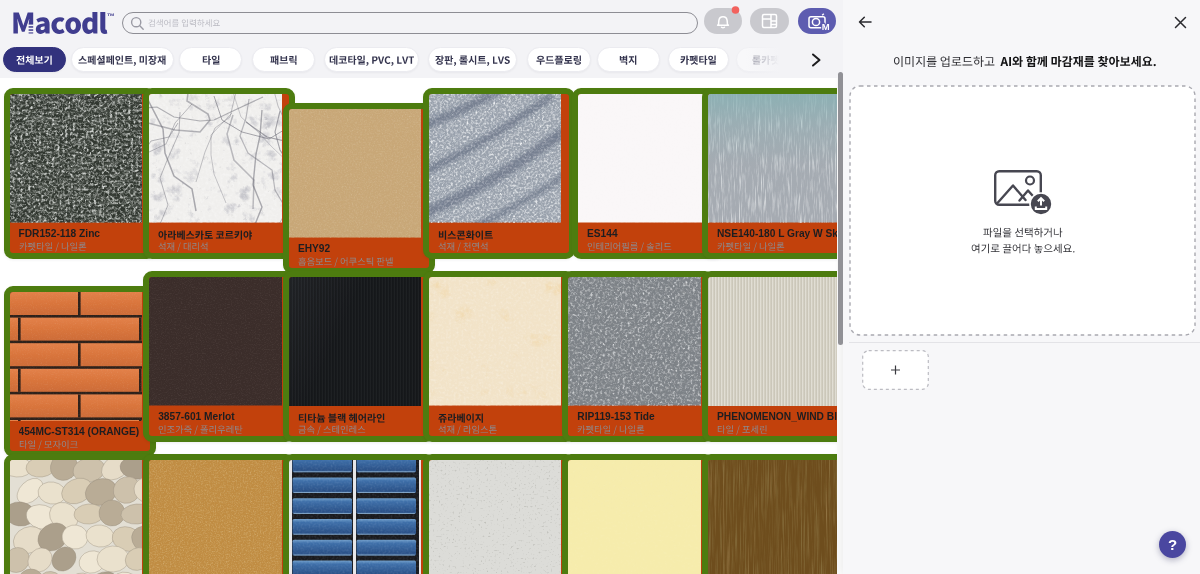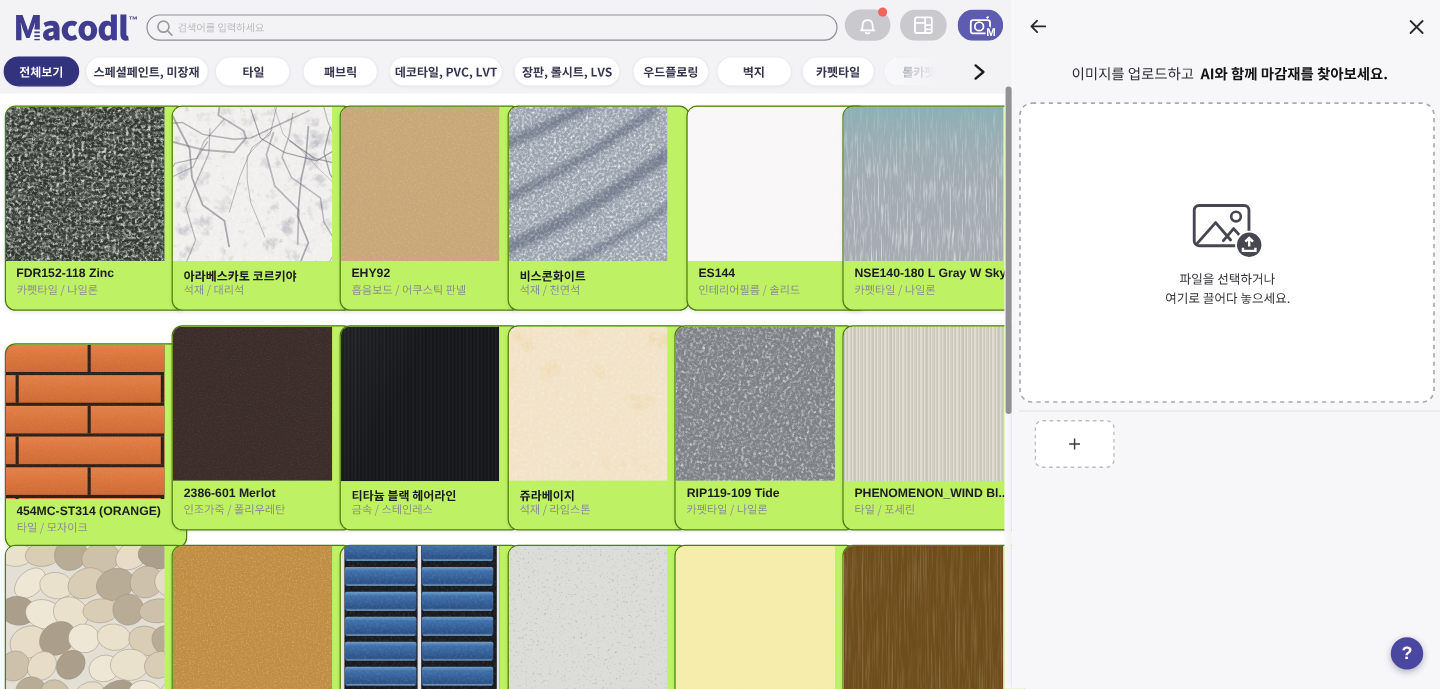--- a/index.html
+++ b/index.html
@@ -2,21 +2,21 @@
 <html><head><meta charset="utf-8"><style>
 *{margin:0;padding:0;box-sizing:border-box}
 html,body{width:1200px;height:574px;overflow:hidden;font-family:"Liberation Sans",sans-serif;background:#fff}
 .left{position:absolute;left:0;top:0;width:843px;height:574px;background:#fff}
 .header{position:absolute;left:0;top:0;width:843px;height:78px;background:#f3f3f6;z-index:5}
 .search{position:absolute;left:122px;top:12px;width:576px;height:22px;border:1px solid #8d8d94;border-radius:11px}
 .hbtn{position:absolute;top:8px}
 .tab{position:absolute;top:47px;height:25px;border-radius:13px;background:#fff;border:1px solid #ebebf0;display:flex;align-items:center;justify-content:center;box-shadow:0 1px 2px rgba(30,30,60,.05)}
 .tab.sel{background:#32327d;border-color:#32327d}
 .fade{position:absolute;left:745px;top:44px;width:62px;height:32px;background:linear-gradient(to right,rgba(243,243,246,0),#f3f3f6 55%);z-index:3}
-.card{position:absolute;width:152px;height:170.5px;background:#bef264;border:1px solid #4d7c0f;border-radius:9px;box-shadow:0 1px 3px rgba(20,20,40,.07);overflow:hidden}
+.card{position:absolute;width:152px;height:170.5px;background:#c2410c;border:6px solid #4d7c0f;border-radius:9px;box-shadow:0 1px 3px rgba(20,20,40,.07);overflow:hidden}
 .card .img{width:132.5px;height:128.5px;overflow:hidden}
 .card .img svg,.card .img div{display:block}
 .cap{padding:5px 0 0 9px}
 .title{font:700 10.2px "Liberation Sans",sans-serif;color:#1d1d20;white-space:nowrap;overflow:hidden;height:14px}
 .sub{margin-top:-2px}
 .sbar{position:absolute;left:837px;top:78px;width:6px;height:496px;background:#fbfbfb}
 .sthumb{position:absolute;left:837.5px;top:72px;width:5px;height:273px;background:#919196;border-radius:3px;z-index:6}
 .panel{position:absolute;left:843px;top:0;width:357px;height:574px;background:#f7f7f9;box-shadow:-2px 0 8px rgba(0,0,0,.06)}
 .phr{position:absolute;left:849px;top:342px;width:351px;height:1px;background:#e3e3e7}
 </style></head><body>
@@ -106,21 +106,21 @@
               <path fill="#1d1d20" d="M2.9 -7.7Q3.6 -7.7 4.1 -7.3Q4.7 -6.9 5 -6.2Q5.3 -5.4 5.3 -4.4Q5.3 -3.4 5 -2.7Q4.7 -1.9 4.1 -1.5Q3.6 -1.1 2.9 -1.1Q2.2 -1.1 1.6 -1.5Q1.1 -1.9 0.8 -2.7Q0.5 -3.4 0.5 -4.4Q0.5 -5.4 0.8 -6.2Q1.1 -6.9 1.6 -7.3Q2.2 -7.7 2.9 -7.7ZM2.9 -6.5Q2.5 -6.5 2.3 -6.3Q2 -6.1 1.9 -5.6Q1.7 -5.1 1.7 -4.4Q1.7 -3.7 1.9 -3.3Q2 -2.8 2.3 -2.6Q2.5 -2.3 2.9 -2.3Q3.2 -2.3 3.5 -2.6Q3.8 -2.8 3.9 -3.3Q4 -3.7 4 -4.4Q4 -5.1 3.9 -5.6Q3.8 -6.1 3.5 -6.3Q3.2 -6.5 2.9 -6.5ZM6.3 -8.4H7.7V0.9H6.3ZM7.4 -4.9H9V-3.8H7.4Z M15.5 -8.4H16.9V0.9H15.5ZM16.6 -4.9H18.2V-3.8H16.6ZM10 -2.3H10.8Q11.5 -2.3 12.2 -2.4Q12.9 -2.4 13.6 -2.4Q14.2 -2.5 14.9 -2.6L15 -1.6Q14.3 -1.4 13.7 -1.4Q13 -1.3 12.3 -1.3Q11.6 -1.2 10.8 -1.2H10ZM10 -7.6H14.2V-4H11.3V-1.9H10V-5.1H12.9V-6.5H10Z M19.1 -7.5H20.3V-5.4H21.5V-7.5H22.7V-1.3H19.1ZM20.3 -4.4V-2.4H21.5V-4.4ZM25.5 -8.4H26.8V0.9H25.5ZM22.5 -5H24.1V-3.9H22.5ZM23.6 -8.2H24.9V0.5H23.6Z M31.4 -7.8H32.6V-7.2Q32.6 -6.6 32.4 -6Q32.3 -5.4 31.9 -4.9Q31.6 -4.4 31.2 -4Q30.7 -3.6 30.1 -3.3Q29.5 -3.1 28.8 -2.9L28.2 -4Q28.8 -4.1 29.3 -4.4Q29.9 -4.6 30.3 -4.9Q30.6 -5.2 30.9 -5.6Q31.2 -6 31.3 -6.4Q31.4 -6.8 31.4 -7.2ZM31.7 -7.8H32.9V-7.2Q32.9 -6.8 33 -6.4Q33.1 -6 33.4 -5.6Q33.7 -5.2 34.1 -4.9Q34.4 -4.6 35 -4.4Q35.5 -4.1 36.1 -4L35.5 -2.9Q34.8 -3.1 34.2 -3.3Q33.6 -3.6 33.2 -4Q32.7 -4.4 32.4 -4.9Q32 -5.4 31.9 -6Q31.7 -6.6 31.7 -7.2ZM28 -1.3H36.4V-0.2H28Z M40.7 -7.5H42Q42 -6.4 41.8 -5.4Q41.7 -4.4 41.2 -3.6Q40.8 -2.7 40 -1.9Q39.2 -1.2 37.9 -0.5L37.2 -1.5Q38.2 -2.1 38.9 -2.7Q39.6 -3.3 40 -4Q40.4 -4.7 40.6 -5.5Q40.7 -6.4 40.7 -7.3ZM37.7 -7.5H41.5V-6.4H37.7ZM40.7 -5.2V-4.2L37.4 -3.9L37.3 -5ZM43.1 -8.4H44.5V0.9H43.1ZM44.1 -4.8H45.7V-3.8H44.1Z M47.4 -3.8H53.9V-2.7H47.4ZM46.4 -1.2H54.8V-0.1H46.4ZM49.9 -3.3H51.3V-0.7H49.9ZM47.4 -7.7H53.8V-6.7H48.7V-3.4H47.4ZM48.3 -5.8H53.6V-4.7H48.3Z M58.8 -7.6H64.7V-6.5H58.8ZM57.9 -1.2H66.2V-0.2H57.9ZM64.1 -7.6H65.4V-6.8Q65.4 -6.2 65.4 -5.6Q65.4 -4.9 65.3 -4.2Q65.2 -3.4 65 -2.4L63.7 -2.5Q64 -3.9 64.1 -4.9Q64.1 -6 64.1 -6.8ZM64.4 -5.4V-4.4L58.7 -4.1L58.5 -5.2ZM60.8 -3.5H62.2V-0.9H60.8Z M67.1 -1.2H75.5V-0.2H67.1ZM68 -7.8H74.5V-4.7H69.4V-3.1H68V-5.7H73.2V-6.7H68ZM68 -3.6H74.7V-2.6H68Z M80 -7.5H81.3Q81.3 -6.4 81.1 -5.4Q80.9 -4.4 80.5 -3.6Q80 -2.7 79.2 -1.9Q78.3 -1.1 77 -0.5L76.3 -1.5Q77.4 -2 78.1 -2.7Q78.8 -3.3 79.2 -4Q79.7 -4.7 79.8 -5.5Q80 -6.3 80 -7.3ZM76.9 -7.5H80.7V-6.4H76.9ZM80 -5.2V-4.2L76.6 -3.9L76.4 -5ZM82.7 -8.4H84V0.9H82.7Z M88 -7.7Q88.7 -7.7 89.2 -7.3Q89.8 -6.9 90.1 -6.2Q90.4 -5.4 90.4 -4.4Q90.4 -3.4 90.1 -2.7Q89.8 -1.9 89.2 -1.5Q88.7 -1.1 88 -1.1Q87.3 -1.1 86.7 -1.5Q86.2 -1.9 85.8 -2.7Q85.5 -3.4 85.5 -4.4Q85.5 -5.4 85.8 -6.2Q86.2 -6.9 86.7 -7.3Q87.3 -7.7 88 -7.7ZM88 -6.5Q87.6 -6.5 87.4 -6.3Q87.1 -6.1 86.9 -5.6Q86.8 -5.1 86.8 -4.4Q86.8 -3.7 86.9 -3.3Q87.1 -2.8 87.4 -2.6Q87.6 -2.3 88 -2.3Q88.3 -2.3 88.6 -2.6Q88.8 -2.8 89 -3.3Q89.1 -3.7 89.1 -4.4Q89.1 -5.1 89 -5.6Q88.8 -6.1 88.6 -6.3Q88.3 -6.5 88 -6.5ZM92.4 -6.2H94V-5.1H92.4ZM92.4 -3.5H94V-2.4H92.4ZM91.4 -8.4H92.7V0.9H91.4Z"></path>
             </svg>
           </div>
           <div class="sub">
             <svg style="display:block" width="51" height="13" viewBox="0 -10.0 51 13.0">
               <path fill="#8b8b90" d="M4.8 -5.9H6.8V-5.3H4.8ZM2.6 -7.3H3.2V-6.4Q3.2 -5.6 2.9 -4.9Q2.6 -4.2 2.1 -3.7Q1.6 -3.2 0.9 -2.9L0.5 -3.5Q1.1 -3.7 1.6 -4.2Q2.1 -4.6 2.3 -5.2Q2.6 -5.7 2.6 -6.4ZM2.7 -7.3H3.3V-6.3Q3.3 -5.9 3.5 -5.5Q3.6 -5.1 3.9 -4.7Q4.2 -4.4 4.5 -4.1Q4.9 -3.9 5.4 -3.7L5 -3.1Q4.3 -3.3 3.8 -3.8Q3.3 -4.3 3 -5Q2.7 -5.6 2.7 -6.3ZM1.8 -2.3H7.4V0.7H6.6V-1.6H1.8ZM6.6 -7.7H7.4V-2.7H6.6Z M15.4 -7.7H16.2V0.7H15.4ZM14.1 -4.3H15.7V-3.6H14.1ZM13.6 -7.5H14.3V0.3H13.6ZM10.8 -6.4H11.4V-5.4Q11.4 -4.7 11.2 -4Q11.1 -3.3 10.9 -2.7Q10.6 -2.2 10.3 -1.7Q9.9 -1.3 9.4 -1L8.9 -1.6Q9.5 -1.9 9.9 -2.5Q10.3 -3.1 10.6 -3.8Q10.8 -4.6 10.8 -5.4ZM10.9 -6.4H11.5V-5.4Q11.5 -4.6 11.7 -4Q11.9 -3.3 12.3 -2.7Q12.7 -2.2 13.3 -1.9L12.8 -1.3Q12.2 -1.7 11.8 -2.3Q11.3 -2.9 11.1 -3.7Q10.9 -4.5 10.9 -5.4ZM9.1 -6.7H13V-6.1H9.1Z M19.3 1.7 22.1 -7.4H22.7L19.9 1.7Z M31.8 -7.7H32.5V0.7H31.8ZM30.4 -4.3H32V-3.7H30.4ZM29.9 -7.5H30.6V0.3H29.9ZM25.7 -2H26.2Q26.9 -2 27.4 -2Q27.9 -2 28.3 -2.1Q28.8 -2.1 29.3 -2.2L29.4 -1.6Q28.9 -1.5 28.4 -1.4Q27.9 -1.4 27.4 -1.4Q26.9 -1.3 26.2 -1.3H25.7ZM25.7 -6.7H28.8V-6H26.5V-1.7H25.7Z M40.1 -7.7H40.8V0.7H40.1ZM34.4 -1.9H35.1Q35.8 -1.9 36.5 -2Q37.2 -2 37.9 -2.1Q38.5 -2.1 39.3 -2.2L39.4 -1.6Q38.2 -1.4 37.2 -1.4Q36.2 -1.3 35.1 -1.3H34.4ZM34.4 -6.9H38.3V-3.9H35.2V-1.7H34.4V-4.5H37.5V-6.3H34.4Z M46.8 -5.9H48.8V-5.3H46.8ZM44.6 -7.3H45.2V-6.4Q45.2 -5.6 44.9 -4.9Q44.7 -4.2 44.1 -3.7Q43.6 -3.2 42.9 -2.9L42.5 -3.5Q43.1 -3.7 43.6 -4.2Q44.1 -4.6 44.3 -5.2Q44.6 -5.7 44.6 -6.4ZM44.7 -7.3H45.4V-6.3Q45.4 -5.9 45.5 -5.5Q45.7 -5.1 45.9 -4.7Q46.2 -4.4 46.6 -4.1Q47 -3.9 47.4 -3.7L47 -3.1Q46.3 -3.3 45.8 -3.8Q45.3 -4.3 45 -5Q44.7 -5.6 44.7 -6.3ZM43.8 -2.3H49.4V0.7H48.6V-1.6H43.8ZM48.6 -7.7H49.4V-2.7H48.6Z"></path>
             </svg>
           </div>
         </div>
       </div>
-      <div class="card" style="left:282.9px;top:88px">
+      <div class="card" style="left:282.9px;top:103px">
         <div class="img">
           <svg width="133" height="128.5" viewBox="0 0 133 128.5" preserveAspectRatio="none">
             <defs>
               <filter id="tx3_0" x="0" y="0" width="100%" height="100%">
                 <feTurbulence type="fractalNoise" baseFrequency="0.7" numOctaves="2" seed="3" result="n3"></feTurbulence>
                 <feColorMatrix in="n3" type="matrix" values="0 0 0 0 0.710 0 0 0 0 0.569 0 0 0 0 0.365 0.8 0.8 0.8 0 -1.1"></feColorMatrix>
               </filter>
               <filter id="tx3_1" x="0" y="0" width="100%" height="100%">
                 <feTurbulence type="fractalNoise" baseFrequency="0.6" numOctaves="2" seed="8" result="n8"></feTurbulence>
                 <feColorMatrix in="n8" type="matrix" values="0 0 0 0 0.847 0 0 0 0 0.733 0 0 0 0 0.553 0.8 0.8 0.8 0 -1.15"></feColorMatrix>
@@ -290,21 +290,21 @@
               <filter id="tx7_0" x="0" y="0" width="100%" height="100%">
                 <feTurbulence type="fractalNoise" baseFrequency="0.8" numOctaves="2" seed="12" result="n12"></feTurbulence>
                 <feColorMatrix in="n12" type="matrix" values="0 0 0 0 0.322 0 0 0 0 0.251 0 0 0 0 0.235 0.7 0.7 0.7 0 -1.0"></feColorMatrix>
               </filter>
             </defs>
             <rect width="133" height="128.5" fill="#3b2d2a"></rect>
             <rect width="133" height="128.5" filter="url(#tx7_0)" opacity="0.3"></rect>
           </svg>
         </div>
         <div class="cap">
-          <div class="title">2386-601 Merlot</div>
+          <div class="title">3857-601 Merlot</div>
           <div class="sub">
             <svg style="display:block" width="85" height="13" viewBox="0 -10.0 85 13.0">
               <path fill="#8b8b90" d="M6.6 -7.7H7.4V-1.5H6.6ZM2 -0.1H7.6V0.5H2ZM2 -2.2H2.7V0.1H2ZM2.8 -7.1Q3.5 -7.1 4 -6.8Q4.5 -6.6 4.8 -6.1Q5 -5.6 5 -5Q5 -4.4 4.8 -4Q4.5 -3.5 4 -3.2Q3.5 -3 2.8 -3Q2.2 -3 1.7 -3.2Q1.2 -3.5 0.9 -4Q0.7 -4.4 0.7 -5Q0.7 -5.6 0.9 -6.1Q1.2 -6.6 1.7 -6.8Q2.2 -7.1 2.8 -7.1ZM2.8 -6.4Q2.4 -6.4 2.1 -6.3Q1.8 -6.1 1.6 -5.8Q1.4 -5.4 1.4 -5Q1.4 -4.6 1.6 -4.3Q1.8 -4 2.1 -3.8Q2.4 -3.6 2.8 -3.6Q3.3 -3.6 3.6 -3.8Q3.9 -4 4.1 -4.3Q4.3 -4.6 4.3 -5Q4.3 -5.4 4.1 -5.8Q3.9 -6.1 3.6 -6.3Q3.3 -6.4 2.8 -6.4Z M9 -1H16.6V-0.4H9ZM12.4 -3H13.2V-0.8H12.4ZM12.4 -6.6H13.1V-6.1Q13.1 -5.6 12.9 -5.1Q12.7 -4.7 12.4 -4.3Q12 -3.9 11.6 -3.6Q11.2 -3.3 10.7 -3.1Q10.2 -2.8 9.7 -2.7L9.4 -3.4Q9.8 -3.4 10.3 -3.6Q10.7 -3.8 11.1 -4Q11.5 -4.3 11.8 -4.6Q12.1 -5 12.3 -5.3Q12.4 -5.7 12.4 -6.1ZM12.6 -6.6H13.2V-6.1Q13.2 -5.7 13.4 -5.3Q13.6 -5 13.9 -4.6Q14.2 -4.3 14.6 -4.1Q15 -3.8 15.4 -3.6Q15.9 -3.5 16.3 -3.4L16 -2.8Q15.5 -2.9 15 -3.1Q14.5 -3.3 14.1 -3.6Q13.6 -3.9 13.3 -4.3Q13 -4.7 12.8 -5.1Q12.6 -5.6 12.6 -6.1ZM9.6 -6.9H16V-6.3H9.6Z M23.3 -7.7H24V0.7H23.3ZM23.8 -4.3H25.4V-3.6H23.8ZM21.1 -6.8H21.9Q21.9 -5.6 21.5 -4.5Q21.1 -3.4 20.3 -2.5Q19.4 -1.6 18.1 -0.9L17.6 -1.5Q18.8 -2.1 19.6 -2.8Q20.3 -3.6 20.7 -4.6Q21.1 -5.6 21.1 -6.7ZM18 -6.8H21.5V-6.1H18Z M29.6 -3.3H30.3V-1.8H29.6ZM29.4 -7H30.1V-6.8Q30.1 -6.4 29.9 -6Q29.8 -5.6 29.5 -5.4Q29.2 -5.1 28.7 -4.8Q28.3 -4.6 27.8 -4.5Q27.4 -4.3 26.8 -4.3L26.6 -4.9Q27 -4.9 27.4 -5Q27.9 -5.2 28.2 -5.3Q28.6 -5.5 28.9 -5.7Q29.1 -6 29.3 -6.2Q29.4 -6.5 29.4 -6.8ZM29.8 -7H30.4V-6.8Q30.4 -6.5 30.6 -6.2Q30.7 -6 31 -5.7Q31.3 -5.5 31.6 -5.3Q32 -5.2 32.4 -5Q32.9 -4.9 33.3 -4.9L33 -4.3Q32.5 -4.3 32 -4.5Q31.5 -4.6 31.1 -4.8Q30.7 -5.1 30.4 -5.4Q30.1 -5.7 29.9 -6Q29.8 -6.4 29.8 -6.8ZM26.8 -7.3H33V-6.7H26.8ZM26.1 -3.7H33.8V-3.1H26.1ZM27 -2H32.8V0.7H32V-1.4H27Z M36.4 1.7 39.2 -7.4H39.8L37 1.7Z M43.2 -7.5H49.4V-6.9H43.2ZM43.2 -5.3H49.3V-4.7H43.2ZM44.5 -7.2H45.2V-4.9H44.5ZM47.3 -7.2H48.1V-4.9H47.3ZM42.5 -3.9H50.1V-3.3H42.5ZM45.9 -4.8H46.7V-3.5H45.9ZM43.4 -2.6H49.1V-0.8H44.2V0.3H43.4V-1.3H48.4V-2H43.4ZM43.4 0H49.4V0.6H43.4Z M57.2 -7.7H58V0.7H57.2ZM51.5 -1.9H52.2Q53 -1.9 53.6 -2Q54.3 -2 55 -2.1Q55.6 -2.1 56.4 -2.2L56.5 -1.6Q55.3 -1.4 54.3 -1.4Q53.3 -1.3 52.2 -1.3H51.5ZM51.5 -6.9H55.4V-3.9H52.3V-1.7H51.5V-4.5H54.6V-6.3H51.5Z M59.6 -2.9H67.2V-2.2H59.6ZM63 -2.5H63.8V0.7H63ZM63.4 -7.4Q64.3 -7.4 64.9 -7.1Q65.6 -6.9 66 -6.5Q66.3 -6.1 66.3 -5.5Q66.3 -4.9 66 -4.5Q65.6 -4.1 64.9 -3.9Q64.3 -3.7 63.4 -3.7Q62.5 -3.7 61.9 -3.9Q61.2 -4.1 60.8 -4.5Q60.5 -4.9 60.5 -5.5Q60.5 -6.1 60.8 -6.5Q61.2 -6.9 61.9 -7.1Q62.5 -7.4 63.4 -7.4ZM63.4 -6.7Q62.8 -6.7 62.3 -6.6Q61.8 -6.4 61.5 -6.2Q61.2 -5.9 61.2 -5.5Q61.2 -5.1 61.5 -4.9Q61.8 -4.6 62.3 -4.4Q62.8 -4.3 63.4 -4.3Q64 -4.3 64.5 -4.4Q65 -4.6 65.3 -4.9Q65.6 -5.1 65.6 -5.5Q65.6 -5.9 65.3 -6.2Q65 -6.4 64.5 -6.6Q64 -6.7 63.4 -6.7Z M68.4 -2H69Q69.8 -2 70.5 -2Q71.3 -2.1 72.1 -2.2L72.2 -1.6Q71.3 -1.4 70.6 -1.4Q69.8 -1.3 69 -1.3H68.4ZM68.4 -6.8H71.4V-3.8H69.2V-1.7H68.4V-4.5H70.7V-6.1H68.4ZM74.6 -7.7H75.3V0.7H74.6ZM71.8 -4.7H73.2V-4H71.8ZM72.9 -7.5H73.6V0.3H72.9Z M77.1 -3.4H77.7Q78.6 -3.4 79.2 -3.4Q79.9 -3.4 80.4 -3.5Q80.9 -3.5 81.5 -3.6L81.6 -3Q81 -2.9 80.5 -2.8Q79.9 -2.8 79.3 -2.8Q78.6 -2.7 77.7 -2.7H77.1ZM77.1 -7H80.9V-6.4H77.9V-3.2H77.1ZM77.6 -5.2H80.8V-4.6H77.6ZM82.5 -7.7H83.2V-1.5H82.5ZM83 -5.1H84.5V-4.4H83ZM78 -0.1H83.6V0.5H78ZM78 -2H78.8V0.2H78Z"></path>
             </svg>
           </div>
         </div>
       </div>
       <div class="card" style="left:282.9px;top:271px">
         <div class="img">
           <div style="width:100%;height:100%;background:#17191c;background-image:repeating-linear-gradient(90deg, rgba(140,150,160,0.10) 0px, rgba(140,150,160,0.01) 1px, rgba(0,0,0,0.22) 2px, rgba(110,120,130,0.06) 3px),linear-gradient(115deg, rgba(255,255,255,0.05) 0%, rgba(255,255,255,0) 40%);"></div>
@@ -375,21 +375,21 @@
                 <feColorMatrix in="n3" type="matrix" values="0 0 0 0 0.875 0 0 0 0 0.882 0 0 0 0 0.890 1.1 1.1 1.1 0 -2.2"></feColorMatrix>
               </filter>
             </defs>
             <rect width="133" height="128.5" fill="#7d8287"></rect>
             <rect width="133" height="128.5" filter="url(#tx9_0)" opacity="0.9"></rect>
             <rect width="133" height="128.5" filter="url(#tx9_1)" opacity="0.85"></rect>
             <rect width="133" height="128.5" filter="url(#tx9_2)" opacity="0.7"></rect>
           </svg>
         </div>
         <div class="cap">
-          <div class="title">RIP119-109 Tide</div>
+          <div class="title">RIP119-153 Tide</div>
           <div class="sub">
             <svg style="display:block" width="68" height="13" viewBox="0 -10.0 68 13.0">
               <path fill="#8b8b90" d="M4 -6.8H4.8Q4.8 -5.9 4.6 -5Q4.4 -4.2 4 -3.4Q3.6 -2.6 2.8 -1.9Q2.1 -1.2 1 -0.7L0.5 -1.3Q1.5 -1.7 2.2 -2.3Q2.9 -2.9 3.3 -3.6Q3.7 -4.3 3.9 -5.1Q4 -5.9 4 -6.7ZM1 -6.8H4.5V-6.2H1ZM3.9 -4.7V-4.1L0.7 -3.8L0.6 -4.5ZM6.2 -7.7H6.9V0.7H6.2ZM6.7 -4.3H8.3V-3.6H6.7Z M15.4 -7.7H16.1V-1.9H15.4ZM12.8 -5.4H14.2V-4.7H12.8ZM13.8 -7.5H14.6V-2.7H13.8ZM9.1 -7H13V-6.3H9.1ZM9.1 -3 9 -3.7Q9.4 -3.7 9.9 -3.7Q10.5 -3.7 11 -3.7Q11.6 -3.7 12.2 -3.8Q12.7 -3.8 13.2 -3.9L13.3 -3.3Q12.6 -3.2 11.8 -3.1Q11.1 -3.1 10.4 -3Q9.6 -3 9.1 -3ZM9.8 -6.5H10.6V-3.5H9.8ZM11.6 -6.5H12.3V-3.5H11.6ZM12.9 -2.3H13.6V-2Q13.6 -1.5 13.3 -1Q13.1 -0.6 12.6 -0.2Q12.2 0.1 11.6 0.4Q11 0.6 10.4 0.7L10.1 0.1Q10.5 0 10.9 -0.1Q11.4 -0.2 11.7 -0.4Q12.1 -0.6 12.4 -0.9Q12.6 -1.1 12.8 -1.4Q12.9 -1.7 12.9 -2ZM13.1 -2.3H13.7V-2Q13.7 -1.7 13.9 -1.4Q14 -1.1 14.3 -0.9Q14.6 -0.6 14.9 -0.4Q15.3 -0.2 15.7 -0.1Q16.1 0 16.6 0.1L16.3 0.7Q15.8 0.6 15.3 0.4Q14.8 0.3 14.4 0Q14 -0.2 13.7 -0.5Q13.4 -0.8 13.2 -1.2Q13.1 -1.6 13.1 -2Z M17.9 -1.9H18.6Q19.4 -1.9 20 -2Q20.7 -2 21.3 -2Q21.9 -2.1 22.5 -2.2L22.6 -1.6Q21.9 -1.5 21.3 -1.4Q20.7 -1.3 20 -1.3Q19.4 -1.3 18.6 -1.3H17.9ZM17.9 -6.9H21.9V-6.3H18.7V-1.7H17.9ZM18.5 -4.6H21.7V-3.9H18.5ZM23.3 -7.7H24V0.7H23.3ZM23.9 -4.3H25.4V-3.7H23.9Z M28.5 -7.4Q29.1 -7.4 29.6 -7.1Q30.1 -6.9 30.4 -6.5Q30.7 -6.1 30.7 -5.5Q30.7 -5 30.4 -4.5Q30.1 -4.1 29.6 -3.9Q29.1 -3.7 28.5 -3.7Q27.9 -3.7 27.4 -3.9Q26.9 -4.1 26.6 -4.5Q26.3 -5 26.3 -5.5Q26.3 -6.1 26.6 -6.5Q26.9 -6.9 27.4 -7.1Q27.9 -7.4 28.5 -7.4ZM28.5 -6.7Q28.1 -6.7 27.8 -6.6Q27.4 -6.4 27.3 -6.2Q27.1 -5.9 27.1 -5.5Q27.1 -5.2 27.3 -4.9Q27.4 -4.6 27.8 -4.4Q28.1 -4.3 28.5 -4.3Q28.9 -4.3 29.2 -4.4Q29.5 -4.6 29.7 -4.9Q29.9 -5.2 29.9 -5.5Q29.9 -5.9 29.7 -6.2Q29.5 -6.4 29.2 -6.6Q28.9 -6.7 28.5 -6.7ZM32.3 -7.7H33V-3.4H32.3ZM27.6 -3H33V-0.9H28.4V0.3H27.6V-1.5H32.3V-2.4H27.6ZM27.6 -0H33.3V0.6H27.6Z M36.4 1.7 39.2 -7.4H39.8L37 1.7Z M48.8 -4.3H50.3V-3.7H48.8ZM48.2 -7.7H49V0.7H48.2ZM42.8 -6.9H43.6V-1.7H42.8ZM42.8 -2.1H43.5Q44.4 -2.1 45.4 -2.1Q46.4 -2.2 47.4 -2.4L47.5 -1.8Q46.4 -1.6 45.4 -1.5Q44.5 -1.4 43.5 -1.4H42.8Z M53.4 -7.4Q54 -7.4 54.5 -7.1Q55 -6.9 55.3 -6.5Q55.6 -6.1 55.6 -5.5Q55.6 -5 55.3 -4.5Q55 -4.1 54.5 -3.9Q54 -3.7 53.4 -3.7Q52.8 -3.7 52.3 -3.9Q51.8 -4.1 51.5 -4.5Q51.2 -5 51.2 -5.5Q51.2 -6.1 51.5 -6.5Q51.8 -6.9 52.3 -7.1Q52.8 -7.4 53.4 -7.4ZM53.4 -6.7Q53 -6.7 52.7 -6.6Q52.4 -6.4 52.2 -6.2Q52 -5.9 52 -5.5Q52 -5.2 52.2 -4.9Q52.4 -4.6 52.7 -4.4Q53 -4.3 53.4 -4.3Q53.8 -4.3 54.1 -4.4Q54.5 -4.6 54.7 -4.9Q54.8 -5.2 54.8 -5.5Q54.8 -5.9 54.7 -6.2Q54.5 -6.4 54.1 -6.6Q53.8 -6.7 53.4 -6.7ZM57.2 -7.7H57.9V-3.4H57.2ZM52.5 -3H57.9V-0.9H53.3V0.3H52.5V-1.5H57.2V-2.4H52.5ZM52.5 -0H58.2V0.6H52.5Z M59.6 -2.9H67.2V-2.3H59.6ZM60.6 0H66.4V0.6H60.6ZM60.6 -1.7H61.4V0.2H60.6ZM63 -4.1H63.8V-2.6H63ZM60.6 -7.4H66.2V-5.3H61.4V-4.2H60.6V-5.9H65.5V-6.8H60.6ZM60.6 -4.4H66.4V-3.8H60.6Z"></path>
             </svg>
           </div>
         </div>
       </div>
       <div class="card" style="left:702.0px;top:271px">
         <div class="img">
           <div style="width:100%;height:100%;background:#d7d3c6;background-image:repeating-linear-gradient(90deg, rgba(120,115,100,0.13) 0 1px, rgba(255,255,255,0.24) 1px 2px, rgba(0,0,0,0.02) 2px 3px);"></div>

